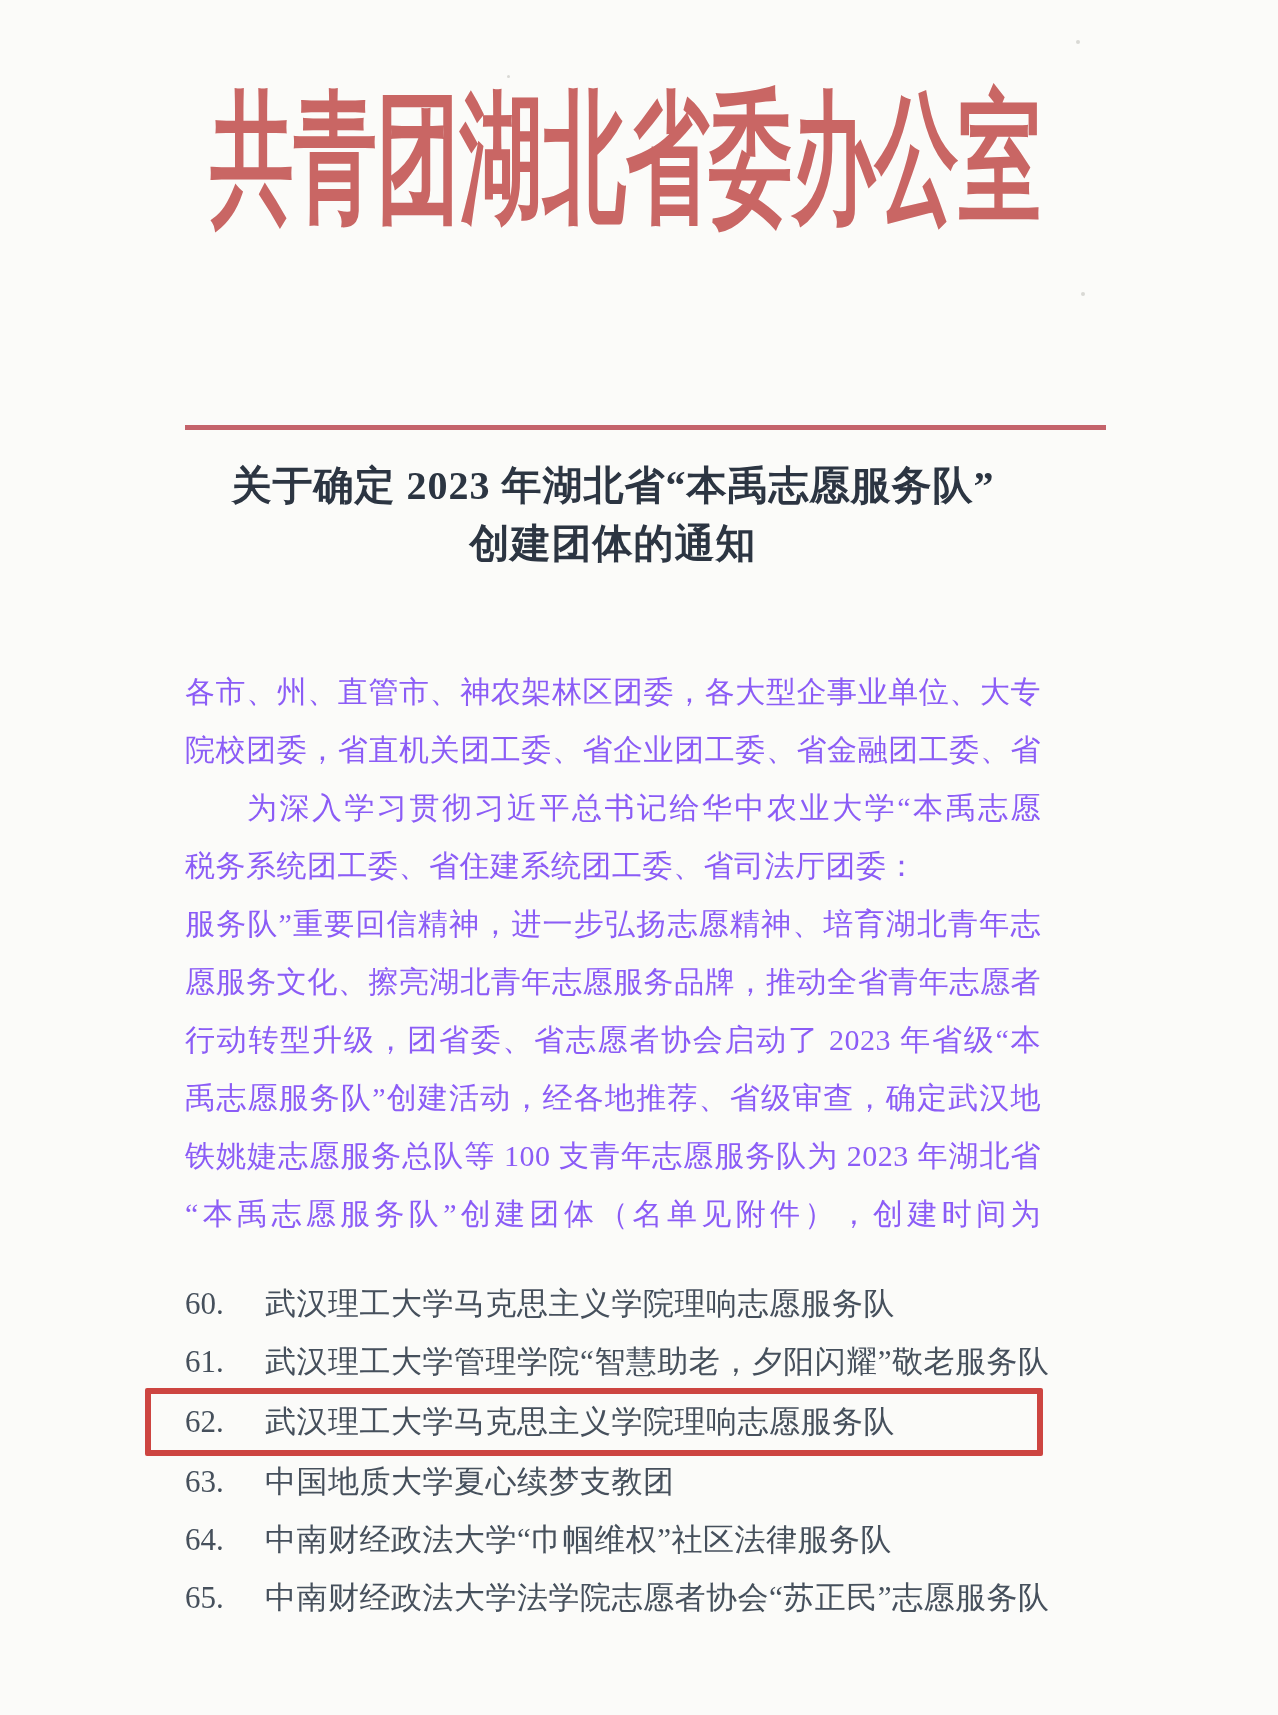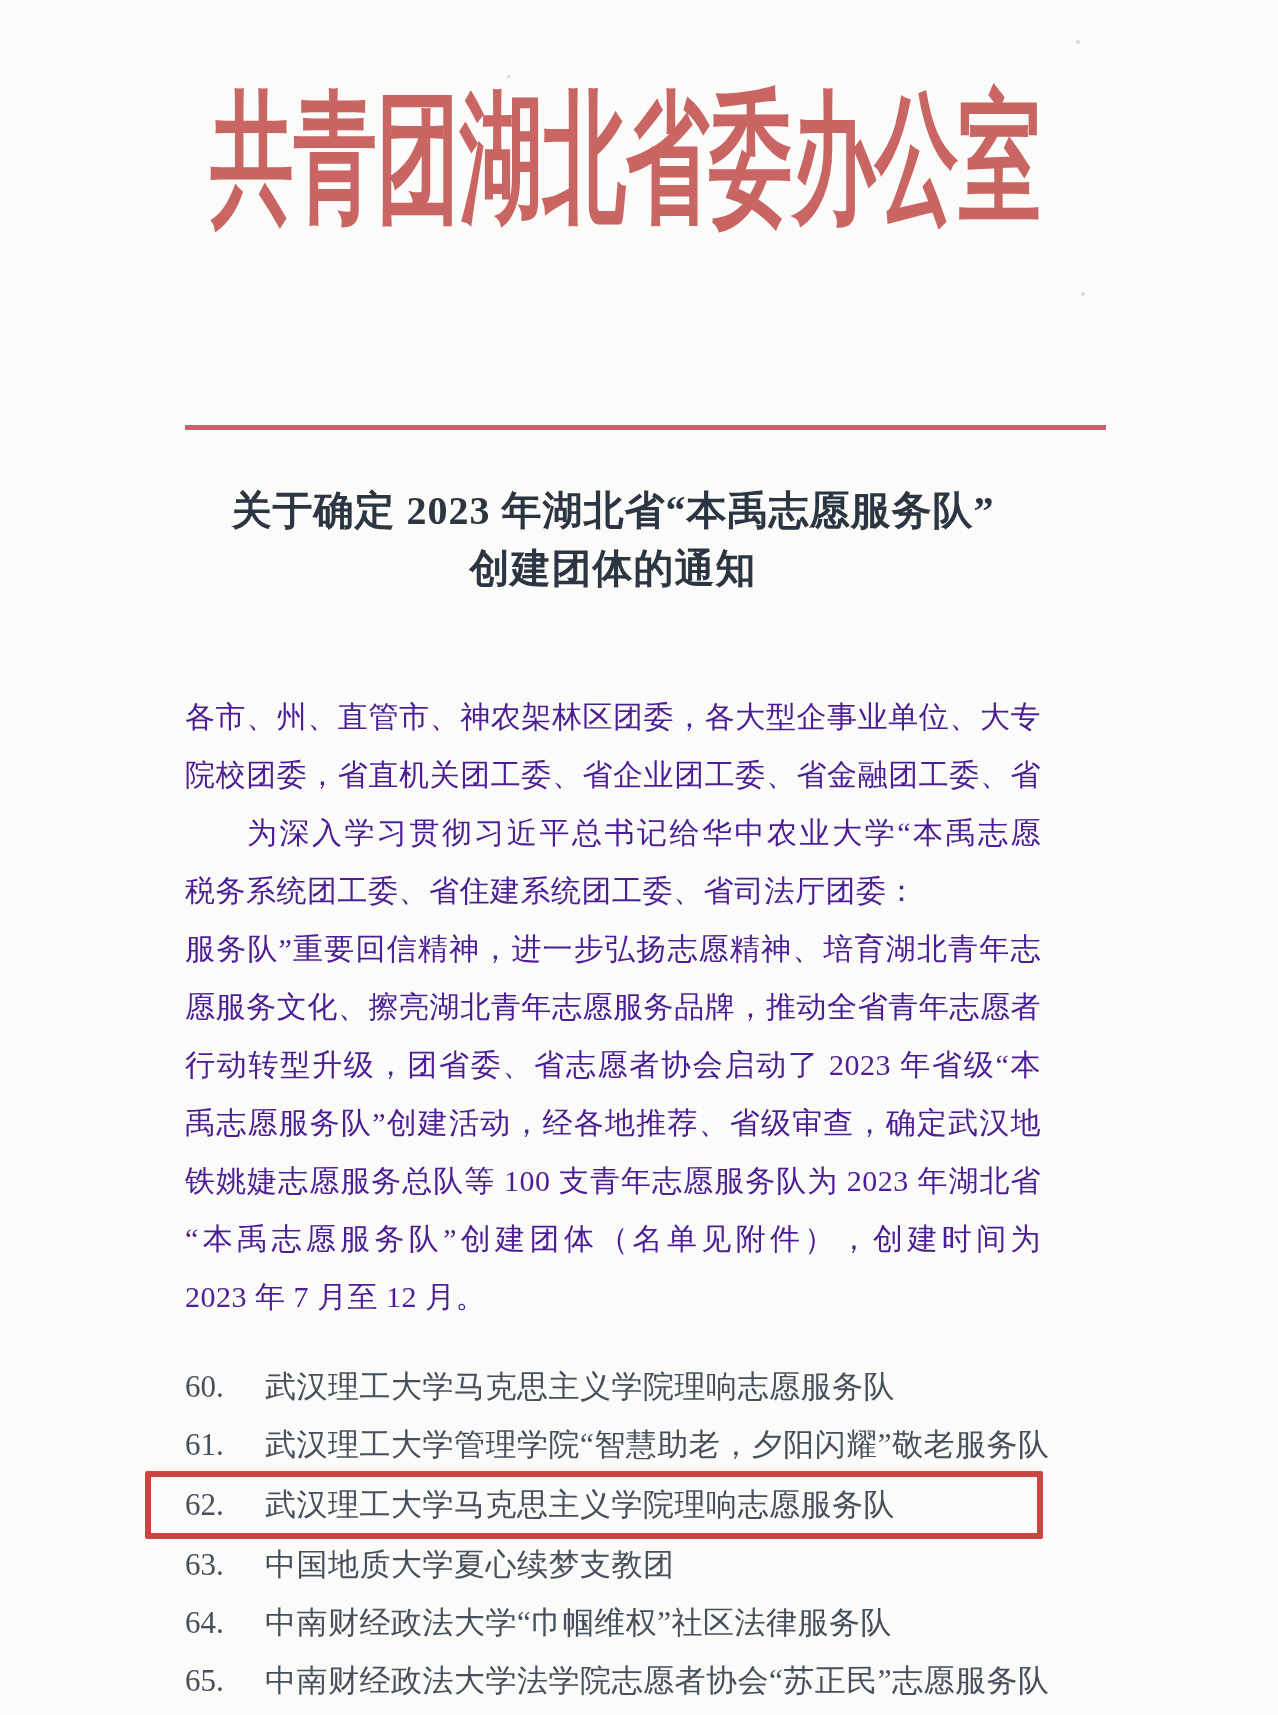--- a/index.html
+++ b/index.html
@@ -44,34 +44,34 @@
   }
 
   
   .content {
     margin-left: 185px;
     width: 856px;
   }
 
   
   .doc-title {
-    margin-top: 52px;
+    margin-top: 27px;
     text-align: center;
     color: #2c3542;
     font-weight: bold;
     font-size: 40px;
     line-height: 58px;
     letter-spacing: 1px;
     white-space: nowrap;
   }
 
   
   .body-text {
     margin-top: 90px;
-    color: #4c1d95;
+    color: #8b5cf6;
     font-size: 30px;
     line-height: 58px;
     letter-spacing: 0.5px;
   }
   .line {
     height: 58px;
     text-align: justify;
     text-align-last: justify;
     white-space: nowrap;
   }
@@ -142,21 +142,20 @@
     <div class="line">院校团委，省直机关团工委、省企业团工委、省金融团工委、省</div>
     <div class="line indent">为深入学习贯彻习近平总书记给华中农业大学“本禹志愿</div>
 
     <div class="line last">税务系统团工委、省住建系统团工委、省司法厅团委：</div>
     <div class="line">服务队”重要回信精神，进一步弘扬志愿精神、培育湖北青年志</div>
     <div class="line">愿服务文化、擦亮湖北青年志愿服务品牌，推动全省青年志愿者</div>
     <div class="line">行动转型升级，团省委、省志愿者协会启动了 2023 年省级“本</div>
     <div class="line">禹志愿服务队”创建活动，经各地推荐、省级审查，确定武汉地</div>
     <div class="line">铁姚婕志愿服务总队等 100 支青年志愿服务队为 2023 年湖北省</div>
     <div class="line">“本禹志愿服务队”创建团体（名单见附件），创建时间为</div>
-    <div class="line last">2023 年 7 月至 12 月。</div>
   </div>
 
   <div class="team-list">
 
     <div class="team-row">
       <span class="team-num">60.</span>
       <span class="team-text">武汉理工大学马克思主义学院理响志愿服务队</span>
     </div>
 
     <div class="team-row">

